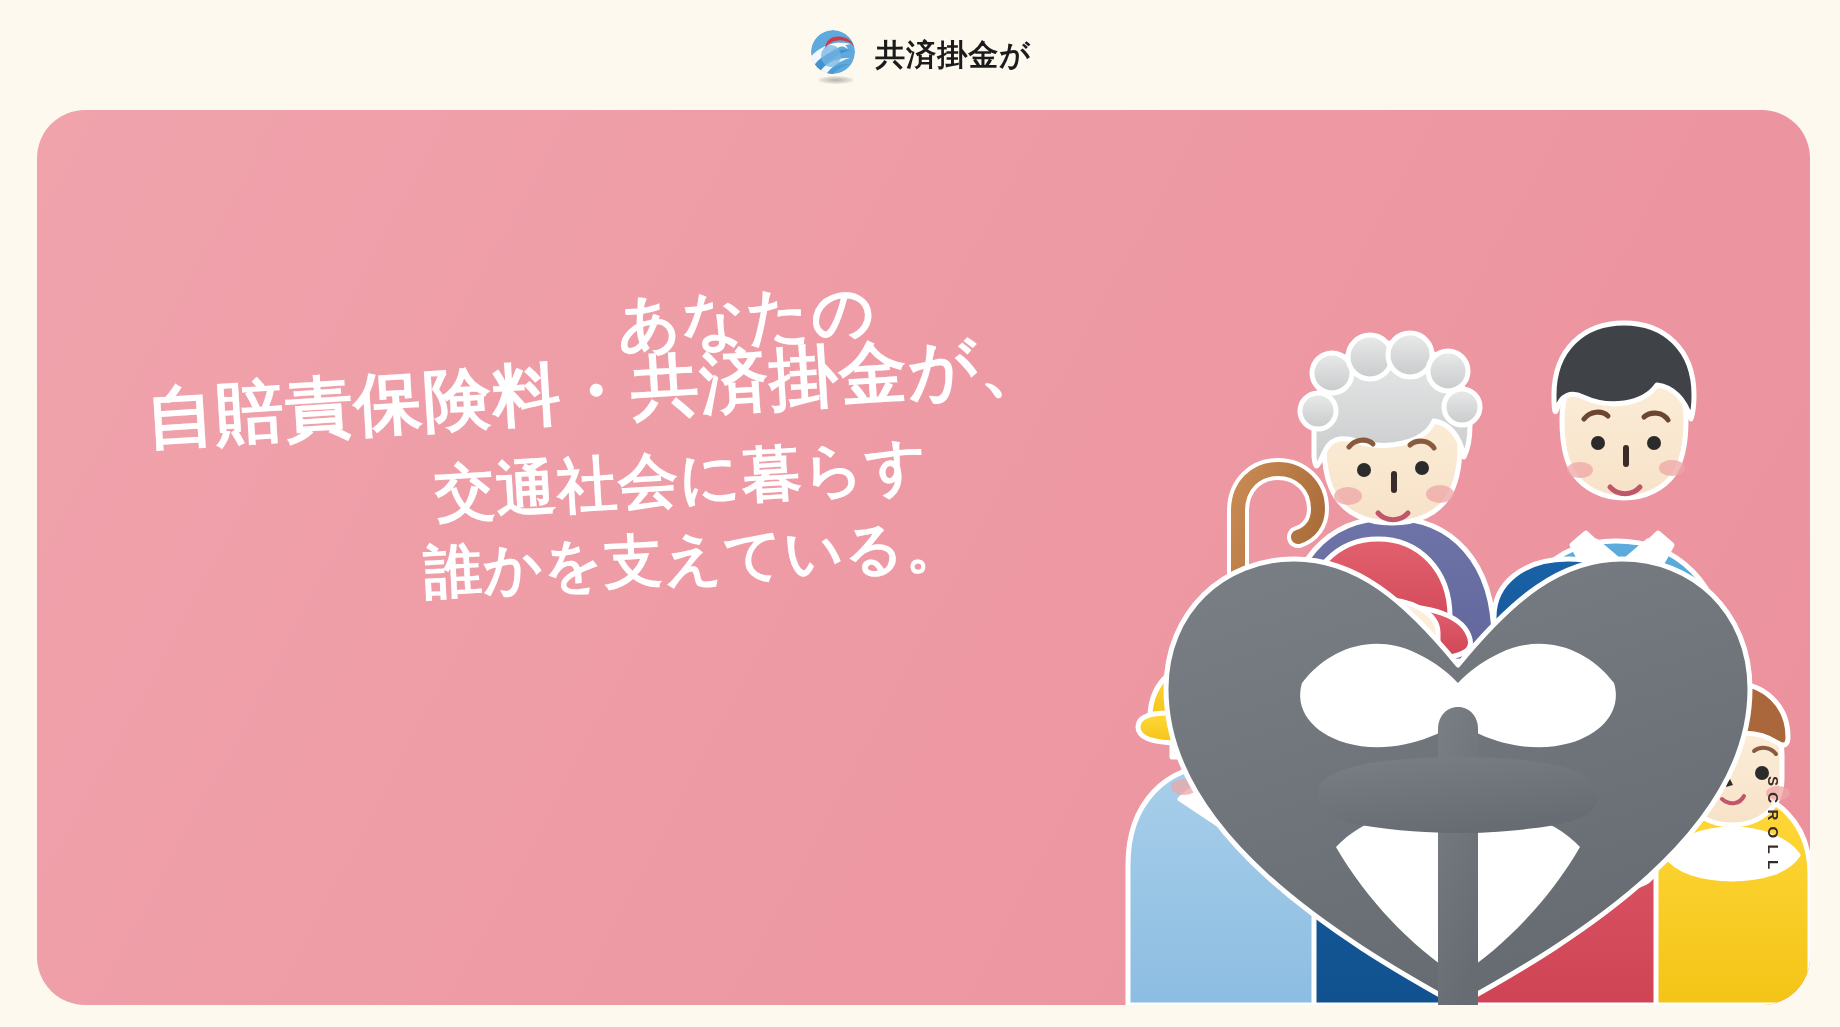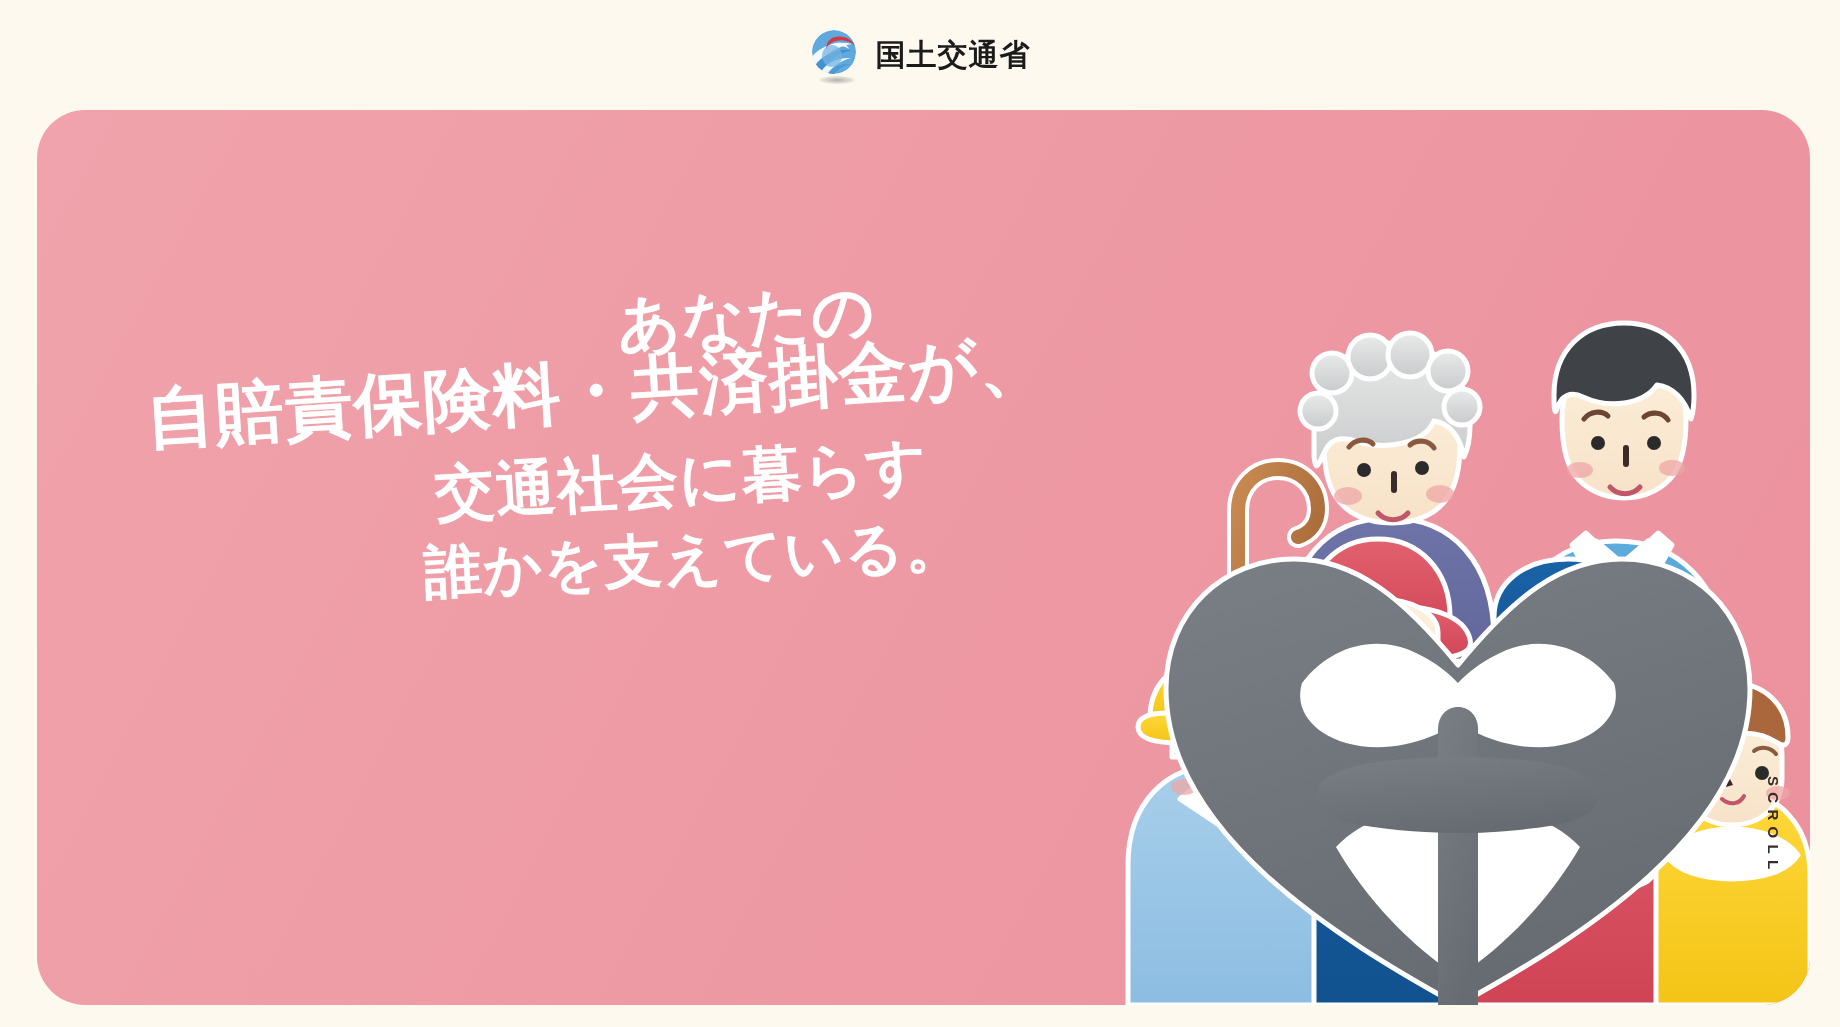--- a/index.html
+++ b/index.html
@@ -100,21 +100,21 @@
           <path d="M2 41c8-15 24-22 40-20-13 3-24 10-31 23z" fill="#3E8FCB" opacity=".95"></path>
           <path d="M8 47c7-13 20-19 33-18-11 3-20 9-26 20z" fill="#ffffff" opacity=".9"></path>
           <path d="M14 50c6-11 16-16 26-15-9 3-16 8-21 17z" fill="#4E9BD4"></path>
           <path d="M25 8c9-2 17 2 20 9-5-5-12-7-19-5-5 1-9 5-10 9 0-7 4-12 9-13z" fill="#CF3A46"></path>
           <path d="M26 14c6-1 11 1 13 6-4-3-9-4-14-2-3 1-5 4-5 7-1-6 2-10 6-11z" fill="#ffffff"></path>
           <ellipse cx="22" cy="27" rx="10" ry="11" fill="#76B6E3" opacity=".75"></ellipse>
         </g>
       </svg>
       <span class="shadow"></span>
     </span>
-    <span class="brand-name">国土交通省</span>
+    <span class="brand-name">共済掛金が</span>
   </div>
 </header>
 
 <section class="hero">
 
   <div class="headline">
     <span class="hl-line hl-1">あなたの</span>
     <span class="hl-line hl-2">自賠責保険料・共済掛金が、</span>
     <span class="hl-line hl-3">交通社会に暮らす</span>
     <span class="hl-line hl-4">誰かを支えている。</span>

